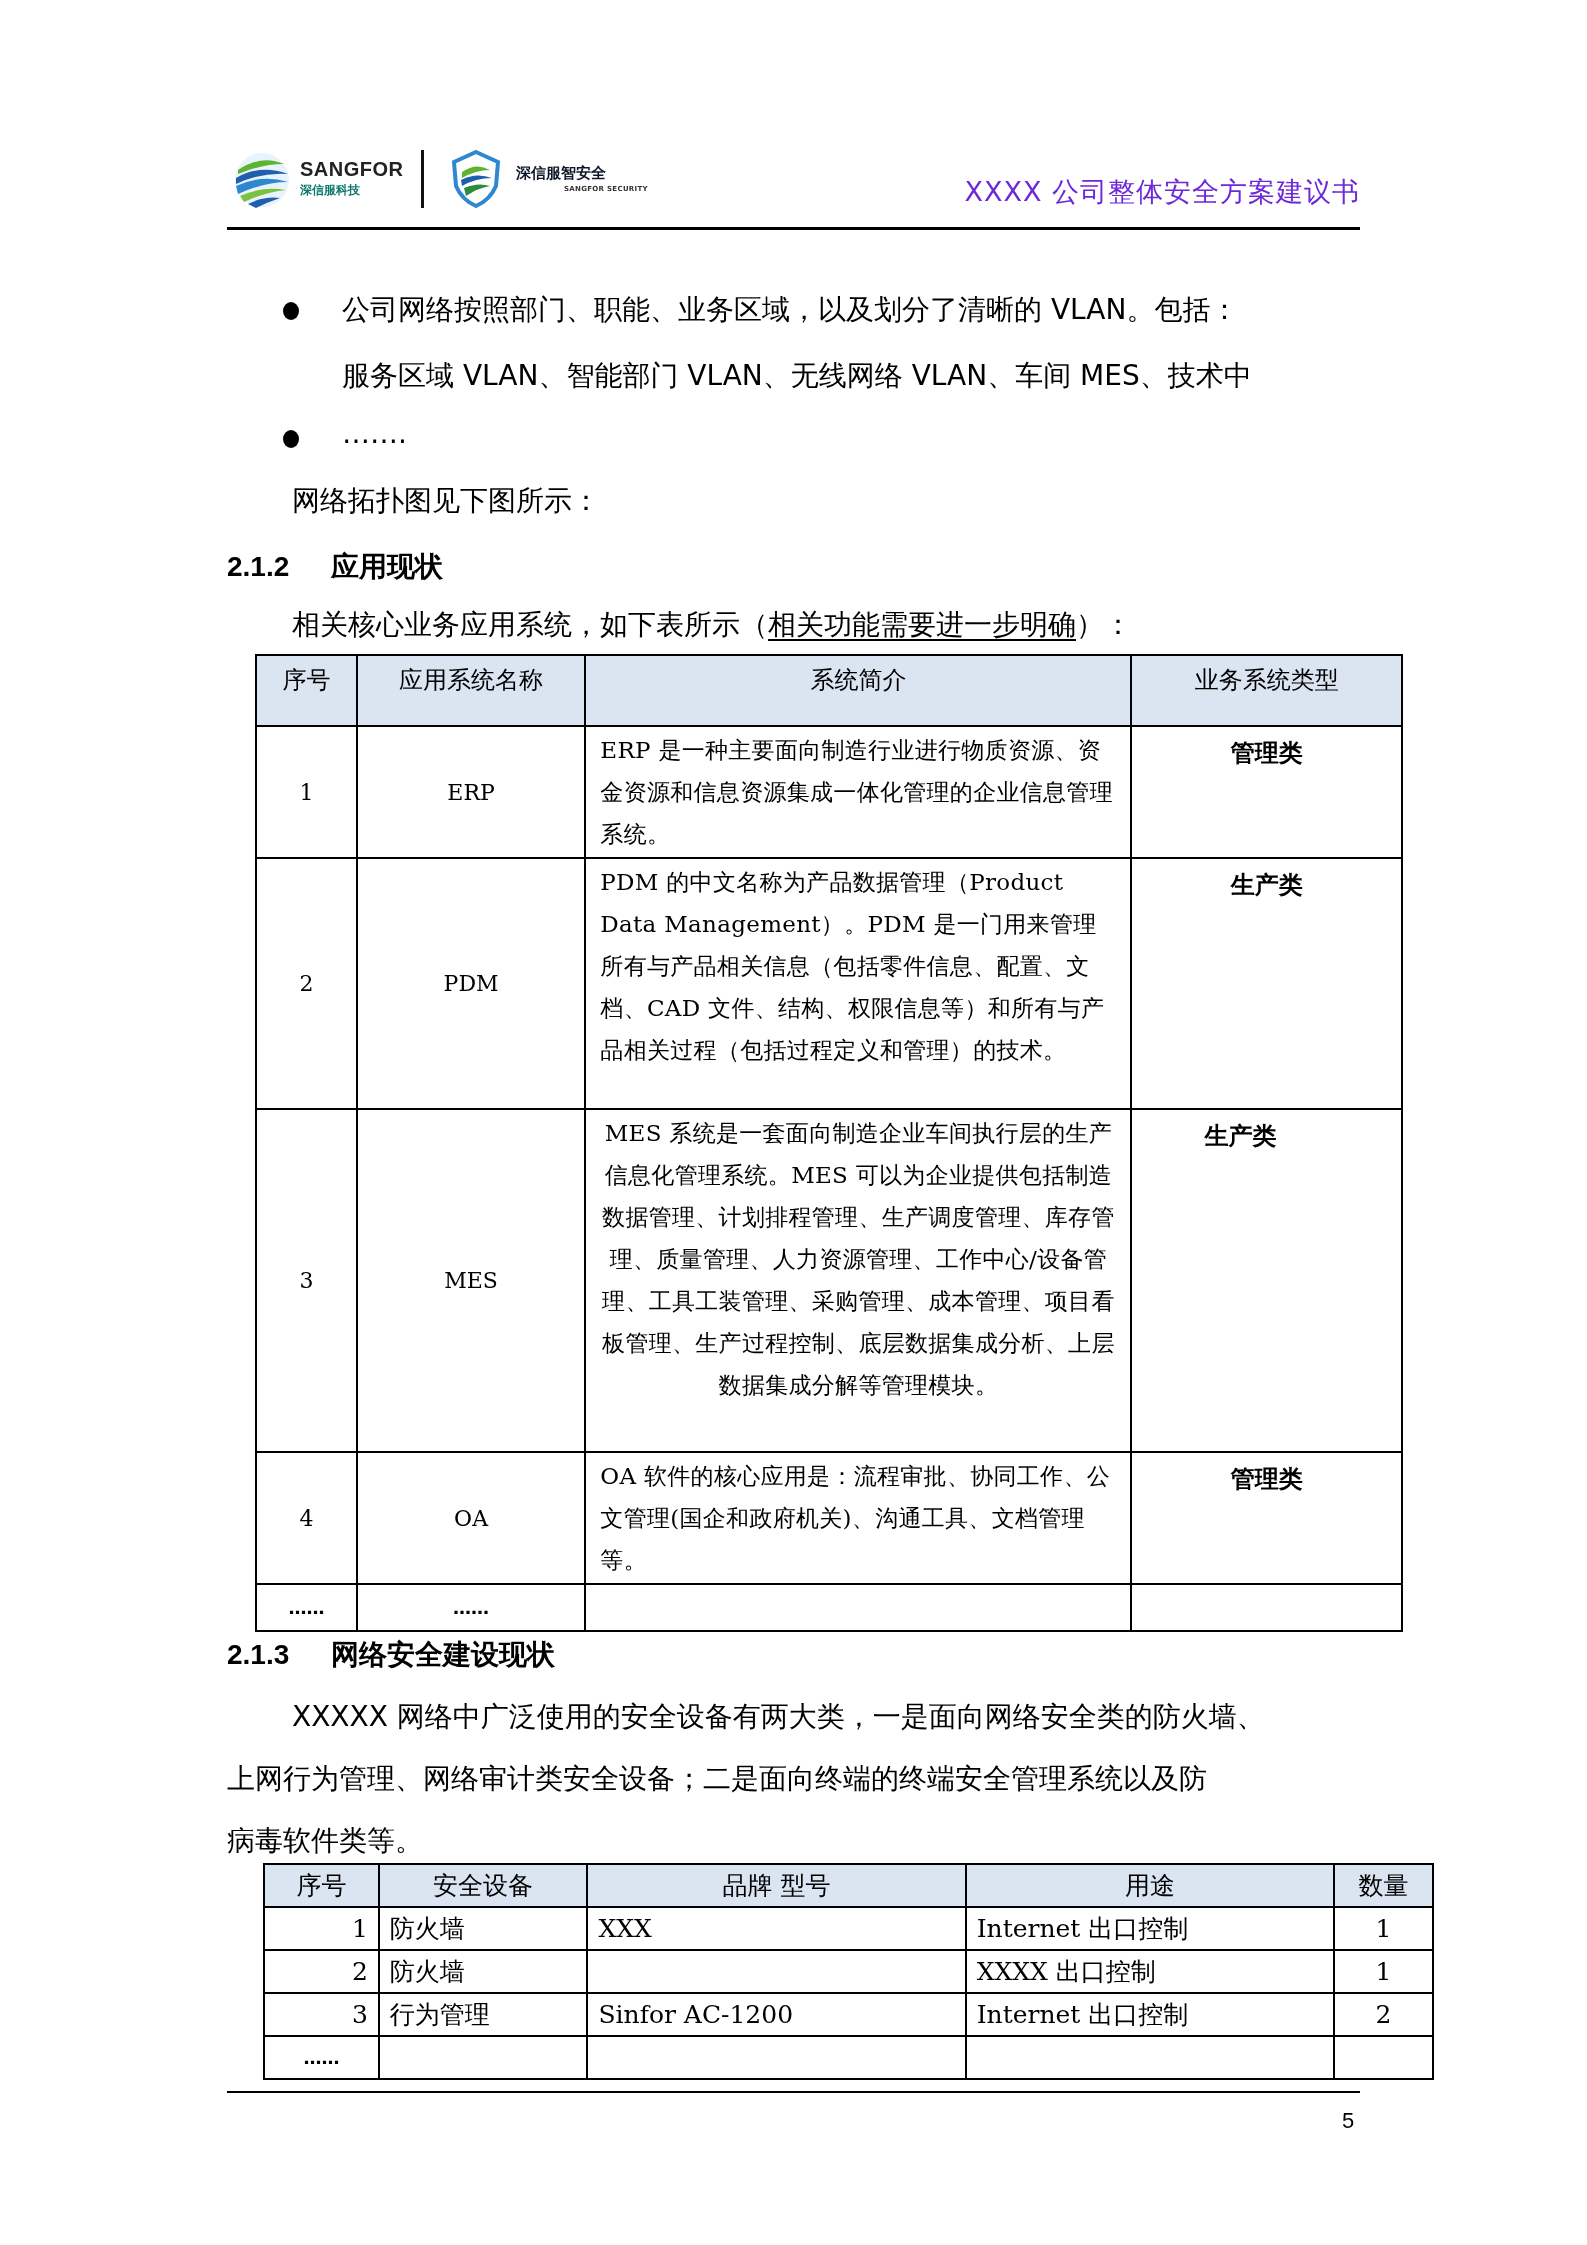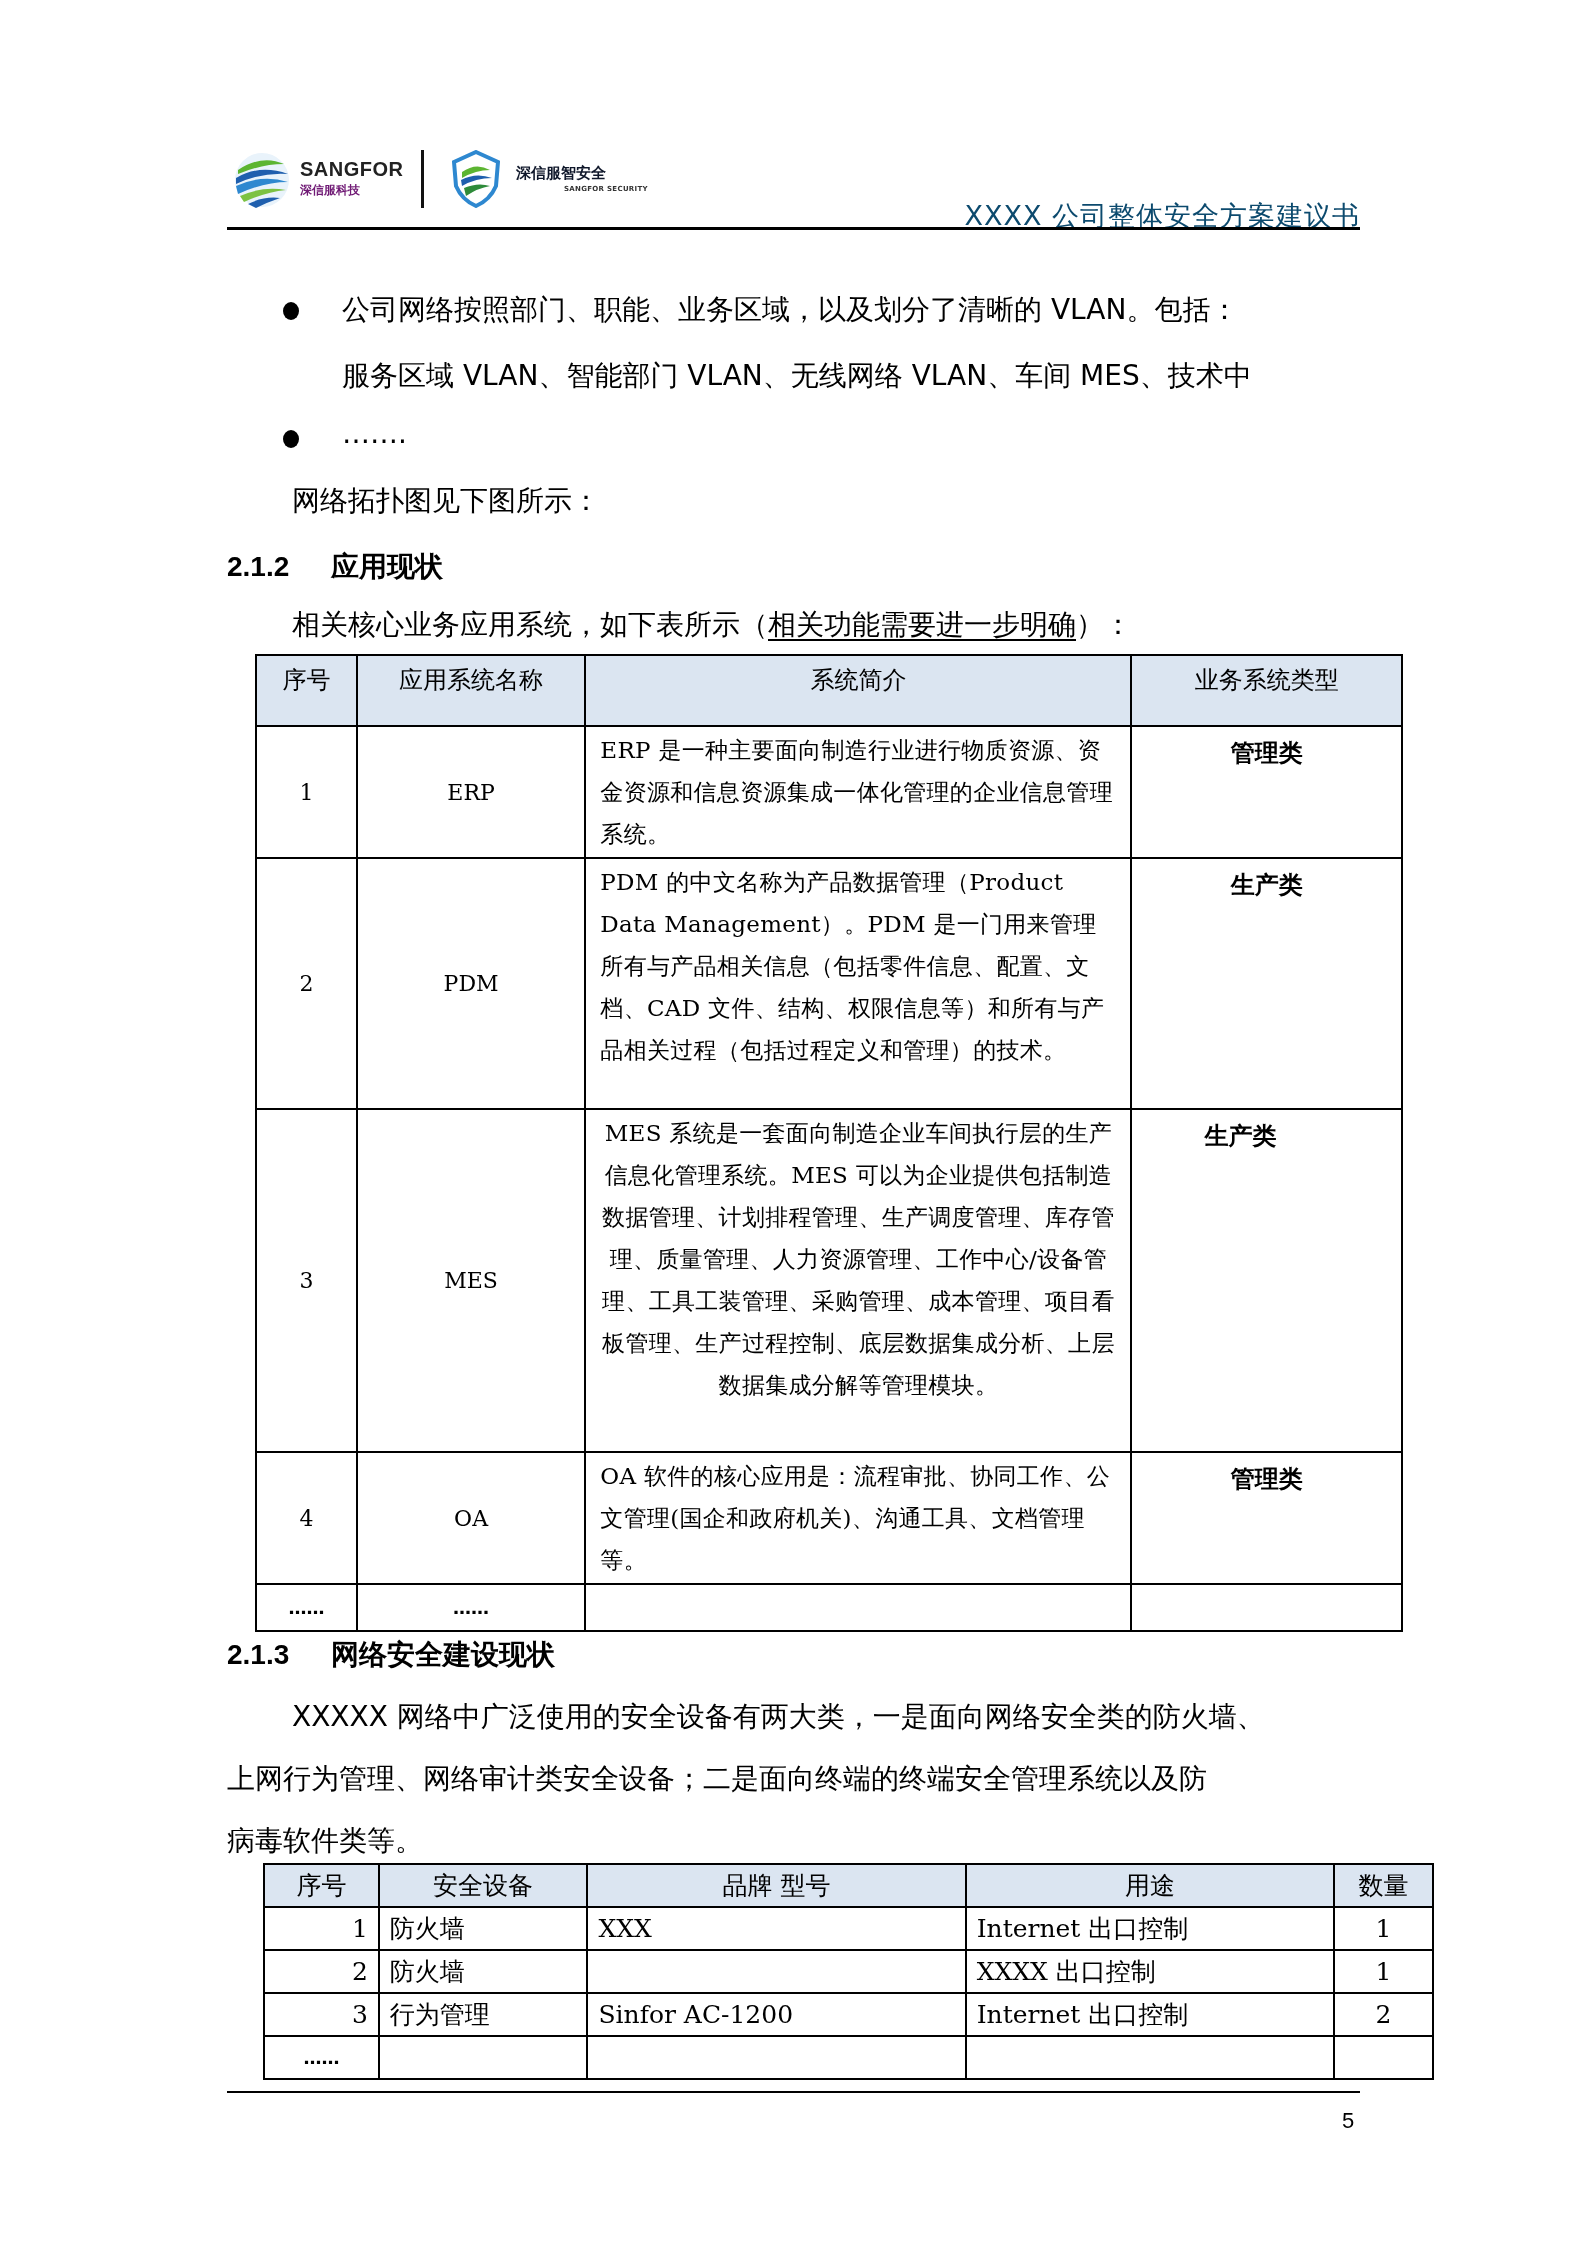--- a/index.html
+++ b/index.html
@@ -4,27 +4,27 @@
 <style>
   html, body { margin: 0; padding: 0; background: #ffffff; }
   body { width: 1587px; height: 2245px; position: relative; overflow: hidden;
          font-family: "DejaVu Sans", "Liberation Sans", sans-serif; color: #000; }
   .abs { position: absolute; }
 
   
   .logo1 { left: 232px; top: 150px; width: 60px; height: 60px; }
   .brand { left: 300px; top: 158px; }
   .brand .en { font-family: "Liberation Sans", sans-serif; font-weight: bold; font-size: 20px; letter-spacing: 0.5px; color: #222; }
-  .brand .cn { font-size: 12px; font-weight: bold; color: #701a75; margin-top: 1px; }
+  .brand .cn { font-size: 12px; font-weight: bold; color: #0f766e; margin-top: 1px; }
   .vdiv { left: 421px; top: 150px; width: 3px; height: 58px; background: #111; }
   .logo2 { left: 452px; top: 150px; width: 48px; height: 58px; }
   .brand2 { left: 516px; top: 164px; }
   .brand2 .cn { font-size: 15px; font-weight: bold; color: #0f172a; }
   .brand2 .en { font-size: 7px; font-weight: bold; color: #333; letter-spacing: 0.3px; margin-top: 2px; margin-left: 48px; }
-  .hdr-title { right: 227px; top: 198px; font-size: 27px; letter-spacing: 1px; color: #0c4a6e; }
+  .hdr-title { right: 227px; top: 174px; font-size: 27px; letter-spacing: 1px; color: #6d28d9; }
   .hdr-line { left: 227px; top: 227px; width: 1133px; height: 3px; background: #000; }
 
   
   .p { font-size: 28px; line-height: 1; white-space: nowrap; }
   .bullet { width: 16px; height: 18px; border-radius: 50%; background: #000; }
   .h3 { font-family: "Liberation Sans", sans-serif; font-weight: bold; font-size: 28px; white-space: nowrap; }
   .h3 .num { display: inline-block; width: 104px; }
   .u { text-decoration: underline; text-underline-offset: 5px; }
 
   

